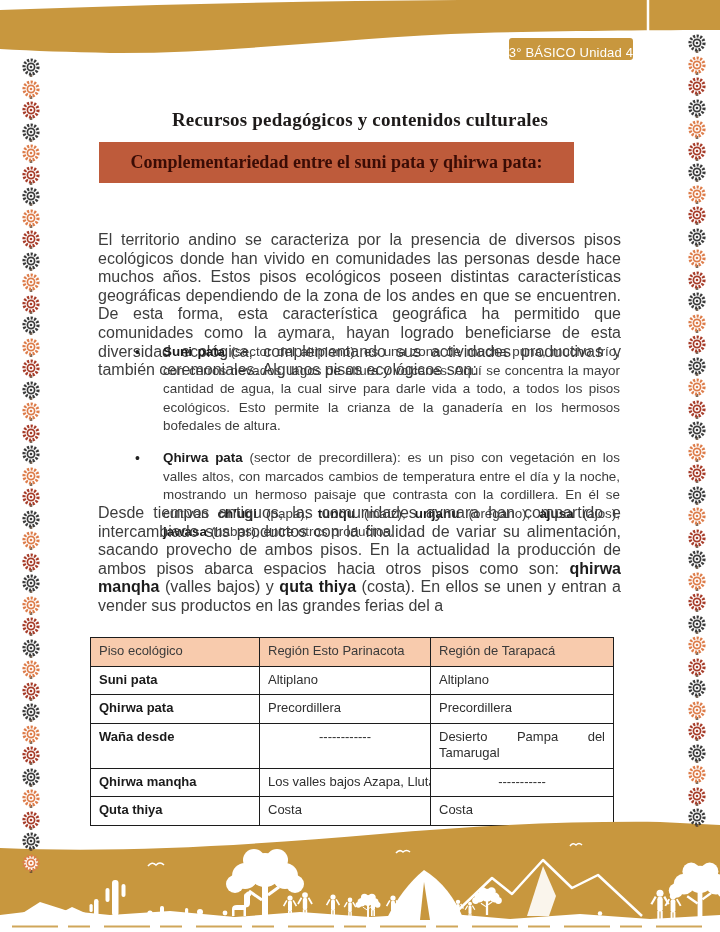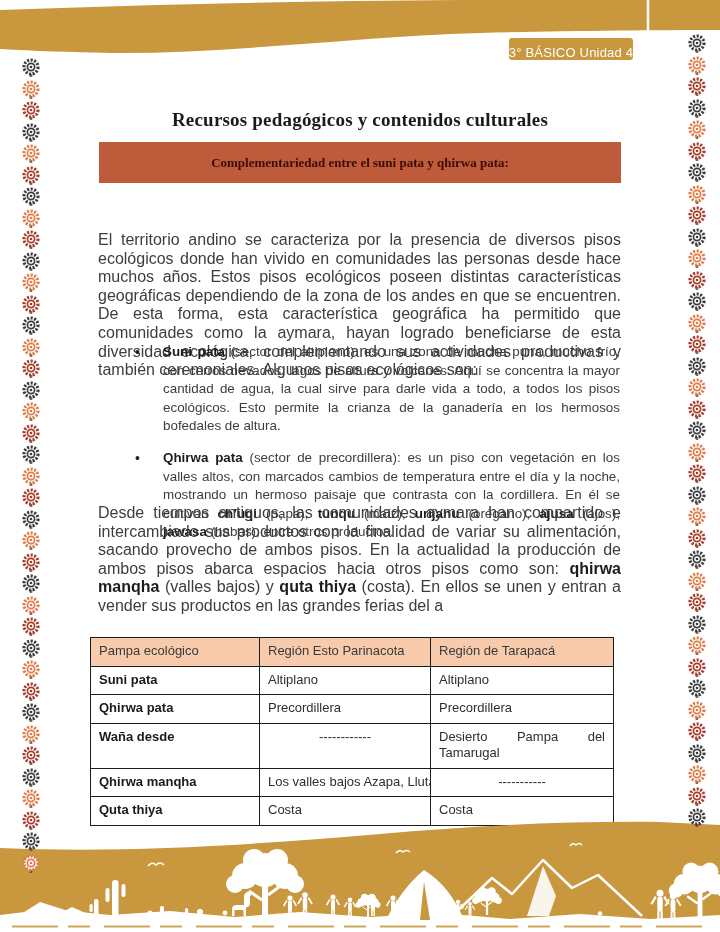--- a/index.html
+++ b/index.html
@@ -16,24 +16,24 @@
     display:flex; align-items:flex-end; justify-content:center;
     color:#ffffff; font-size:13px; letter-spacing:.2px; white-space:nowrap;
   }
   
   .title{
     position:absolute; left:0; right:0; top:98px; margin:11px;
     text-align:center; font-family:"Liberation Serif", serif;
     font-size:19px; font-weight:700; color:#1d1a19; letter-spacing:.2px;
   }
   .banner{
-    position:absolute; left:99px; top:142px; width:522px; height:41px;
+    position:absolute; left:99px; top:142px; width:475px; height:41px;
     background:var(--banner-background);
     display:flex; align-items:center; justify-content:center;
-    font-family:"Liberation Serif", serif; font-size:13px; font-weight:700;
+    font-family:"Liberation Serif", serif; font-size:18px; font-weight:700;
     color:var(--banner-text);
   }
   
   .para{
     position:absolute; left:98px; width:523px; margin:0;
     font-size:16px; line-height:18.6px; text-align:justify;
     color:var(--body-text);
   }
   .p1{top:231px;}
   .p2{top:504px;}
@@ -109,21 +109,21 @@
 
 
   <table class="floors-table">
     <colgroup>
         <col style="width:169px">
         <col style="width:171px">
         <col style="width:183px">
       </colgroup>
     <thead>
       <tr>
-        <th>Pampa ecológico</th>
+        <th>Piso ecológico</th>
         <th>Región Esto Parinacota</th>
         <th>Región de Tarapacá</th>
       </tr>
     </thead>
     <tbody>
       <tr>
         <td>Suni pata</td>
         <td>Altiplano</td>
         <td>Altiplano</td>
       </tr>

